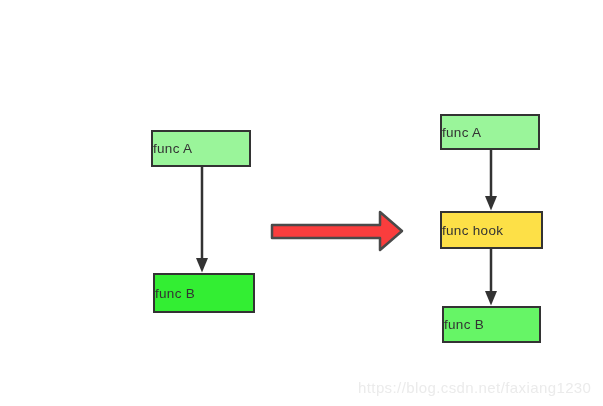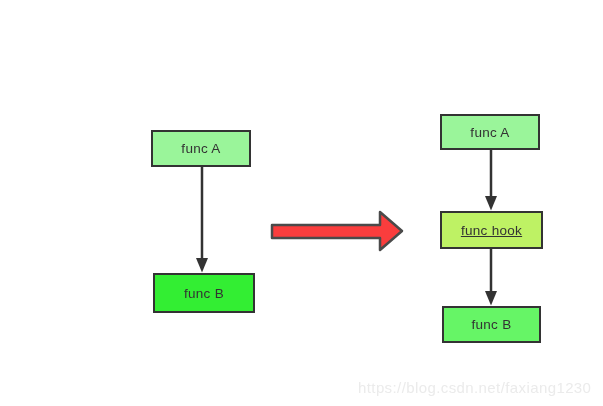--- a/index.html
+++ b/index.html
@@ -14,21 +14,21 @@
     height: 406px;
     background: #ffffff;
     overflow: hidden;
   }
   .node {
     position: absolute;
     box-sizing: border-box;
     border: 2px solid #333333;
     display: flex;
     align-items: center;
-    justify-content: center;
+    justify-content: flex-start;
     font-size: 13.5px;
     color: #333333;
     letter-spacing: 0.3px;
     white-space: nowrap;
   }
   
   .node-left-a  { left: 151px; top: 130px; width: 100px; height: 37px; }
   .node-left-b  { left: 153px; top: 273px; width: 102px; height: 40px; }
   
   .node-right-a    { left: 440px; top: 114px; width: 100px; height: 36px; }
@@ -61,21 +61,21 @@
   </div>
 
   <div class="node node-left-b" style="background-color: rgb(51, 238, 51);">
     <span>func B</span>
   </div>
 
   <div class="node node-right-a" style="background-color: rgb(154, 245, 154);">
     <span>func A</span>
   </div>
 
-  <div class="node node-right-hook" style="background-color: #bef264; text-decoration: underline;">
+  <div class="node node-right-hook" style="background-color: #fde047;">
     <span>func hook</span>
   </div>
 
   <div class="node node-right-b" style="background-color: rgb(102, 245, 102);">
     <span>func B</span>
   </div>
 
   <svg class="arrow-layer" viewBox="0 0 603 406" xmlns="http://www.w3.org/2000/svg">
 
     <g>

